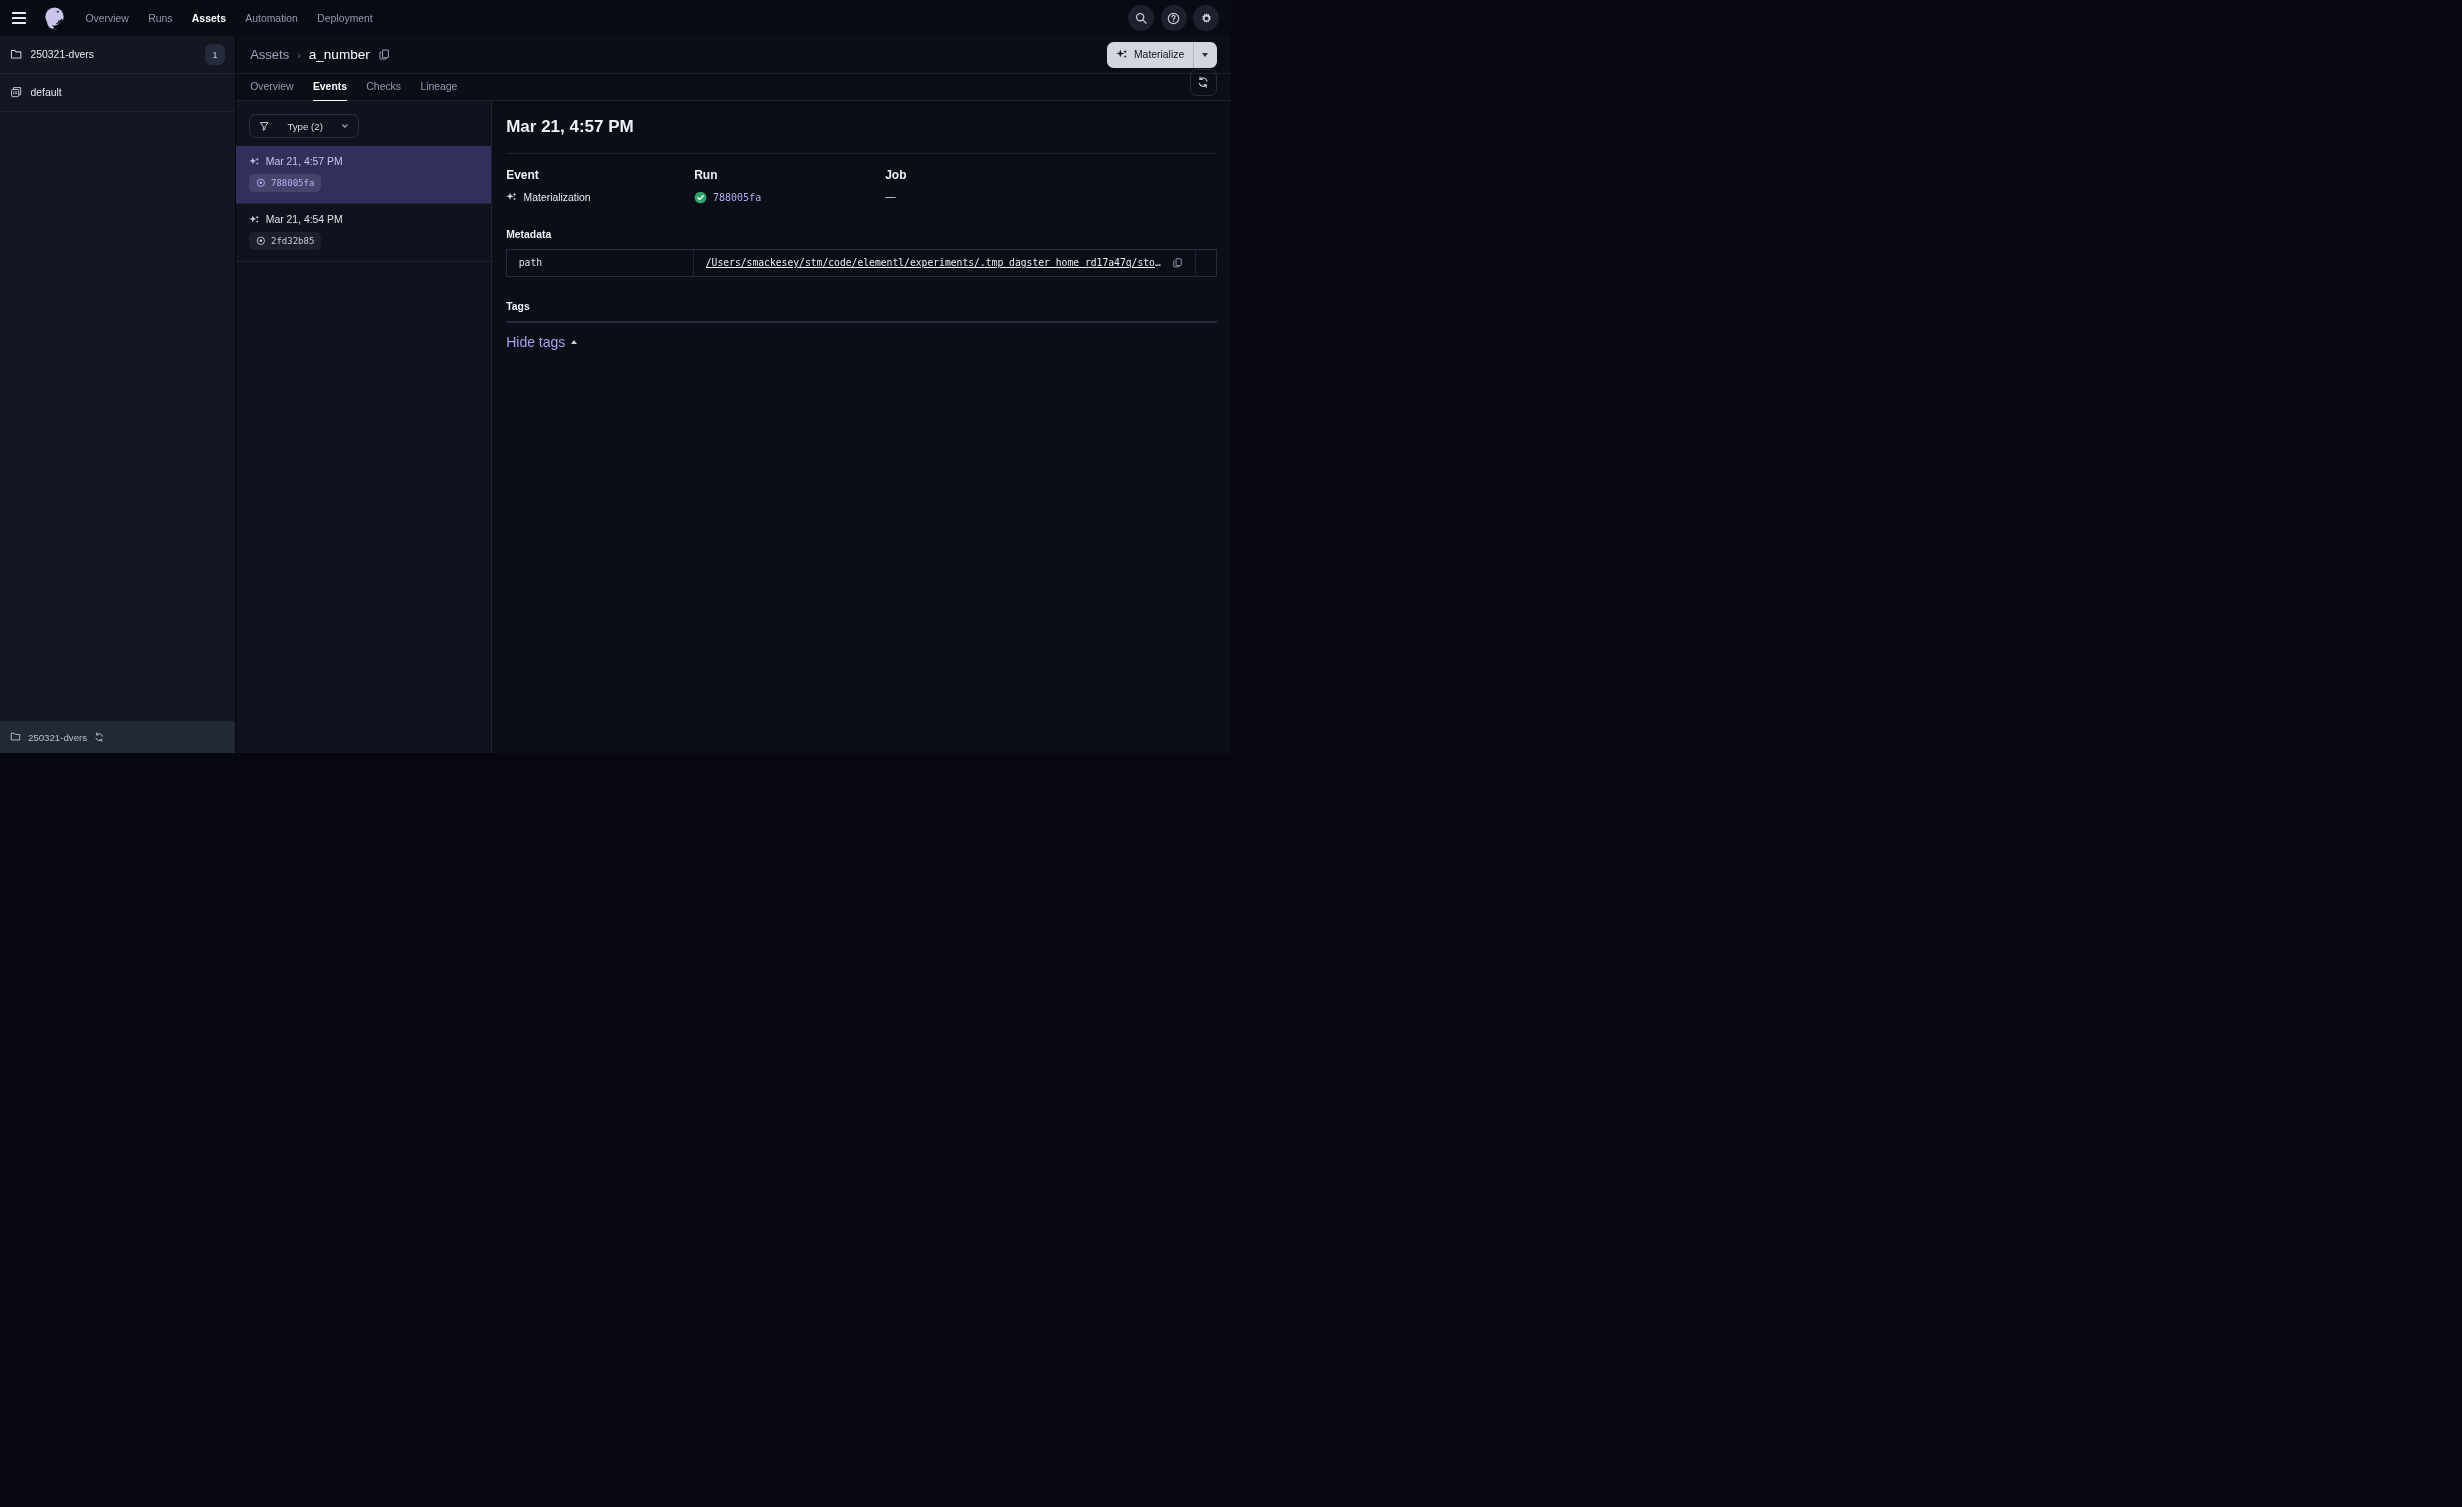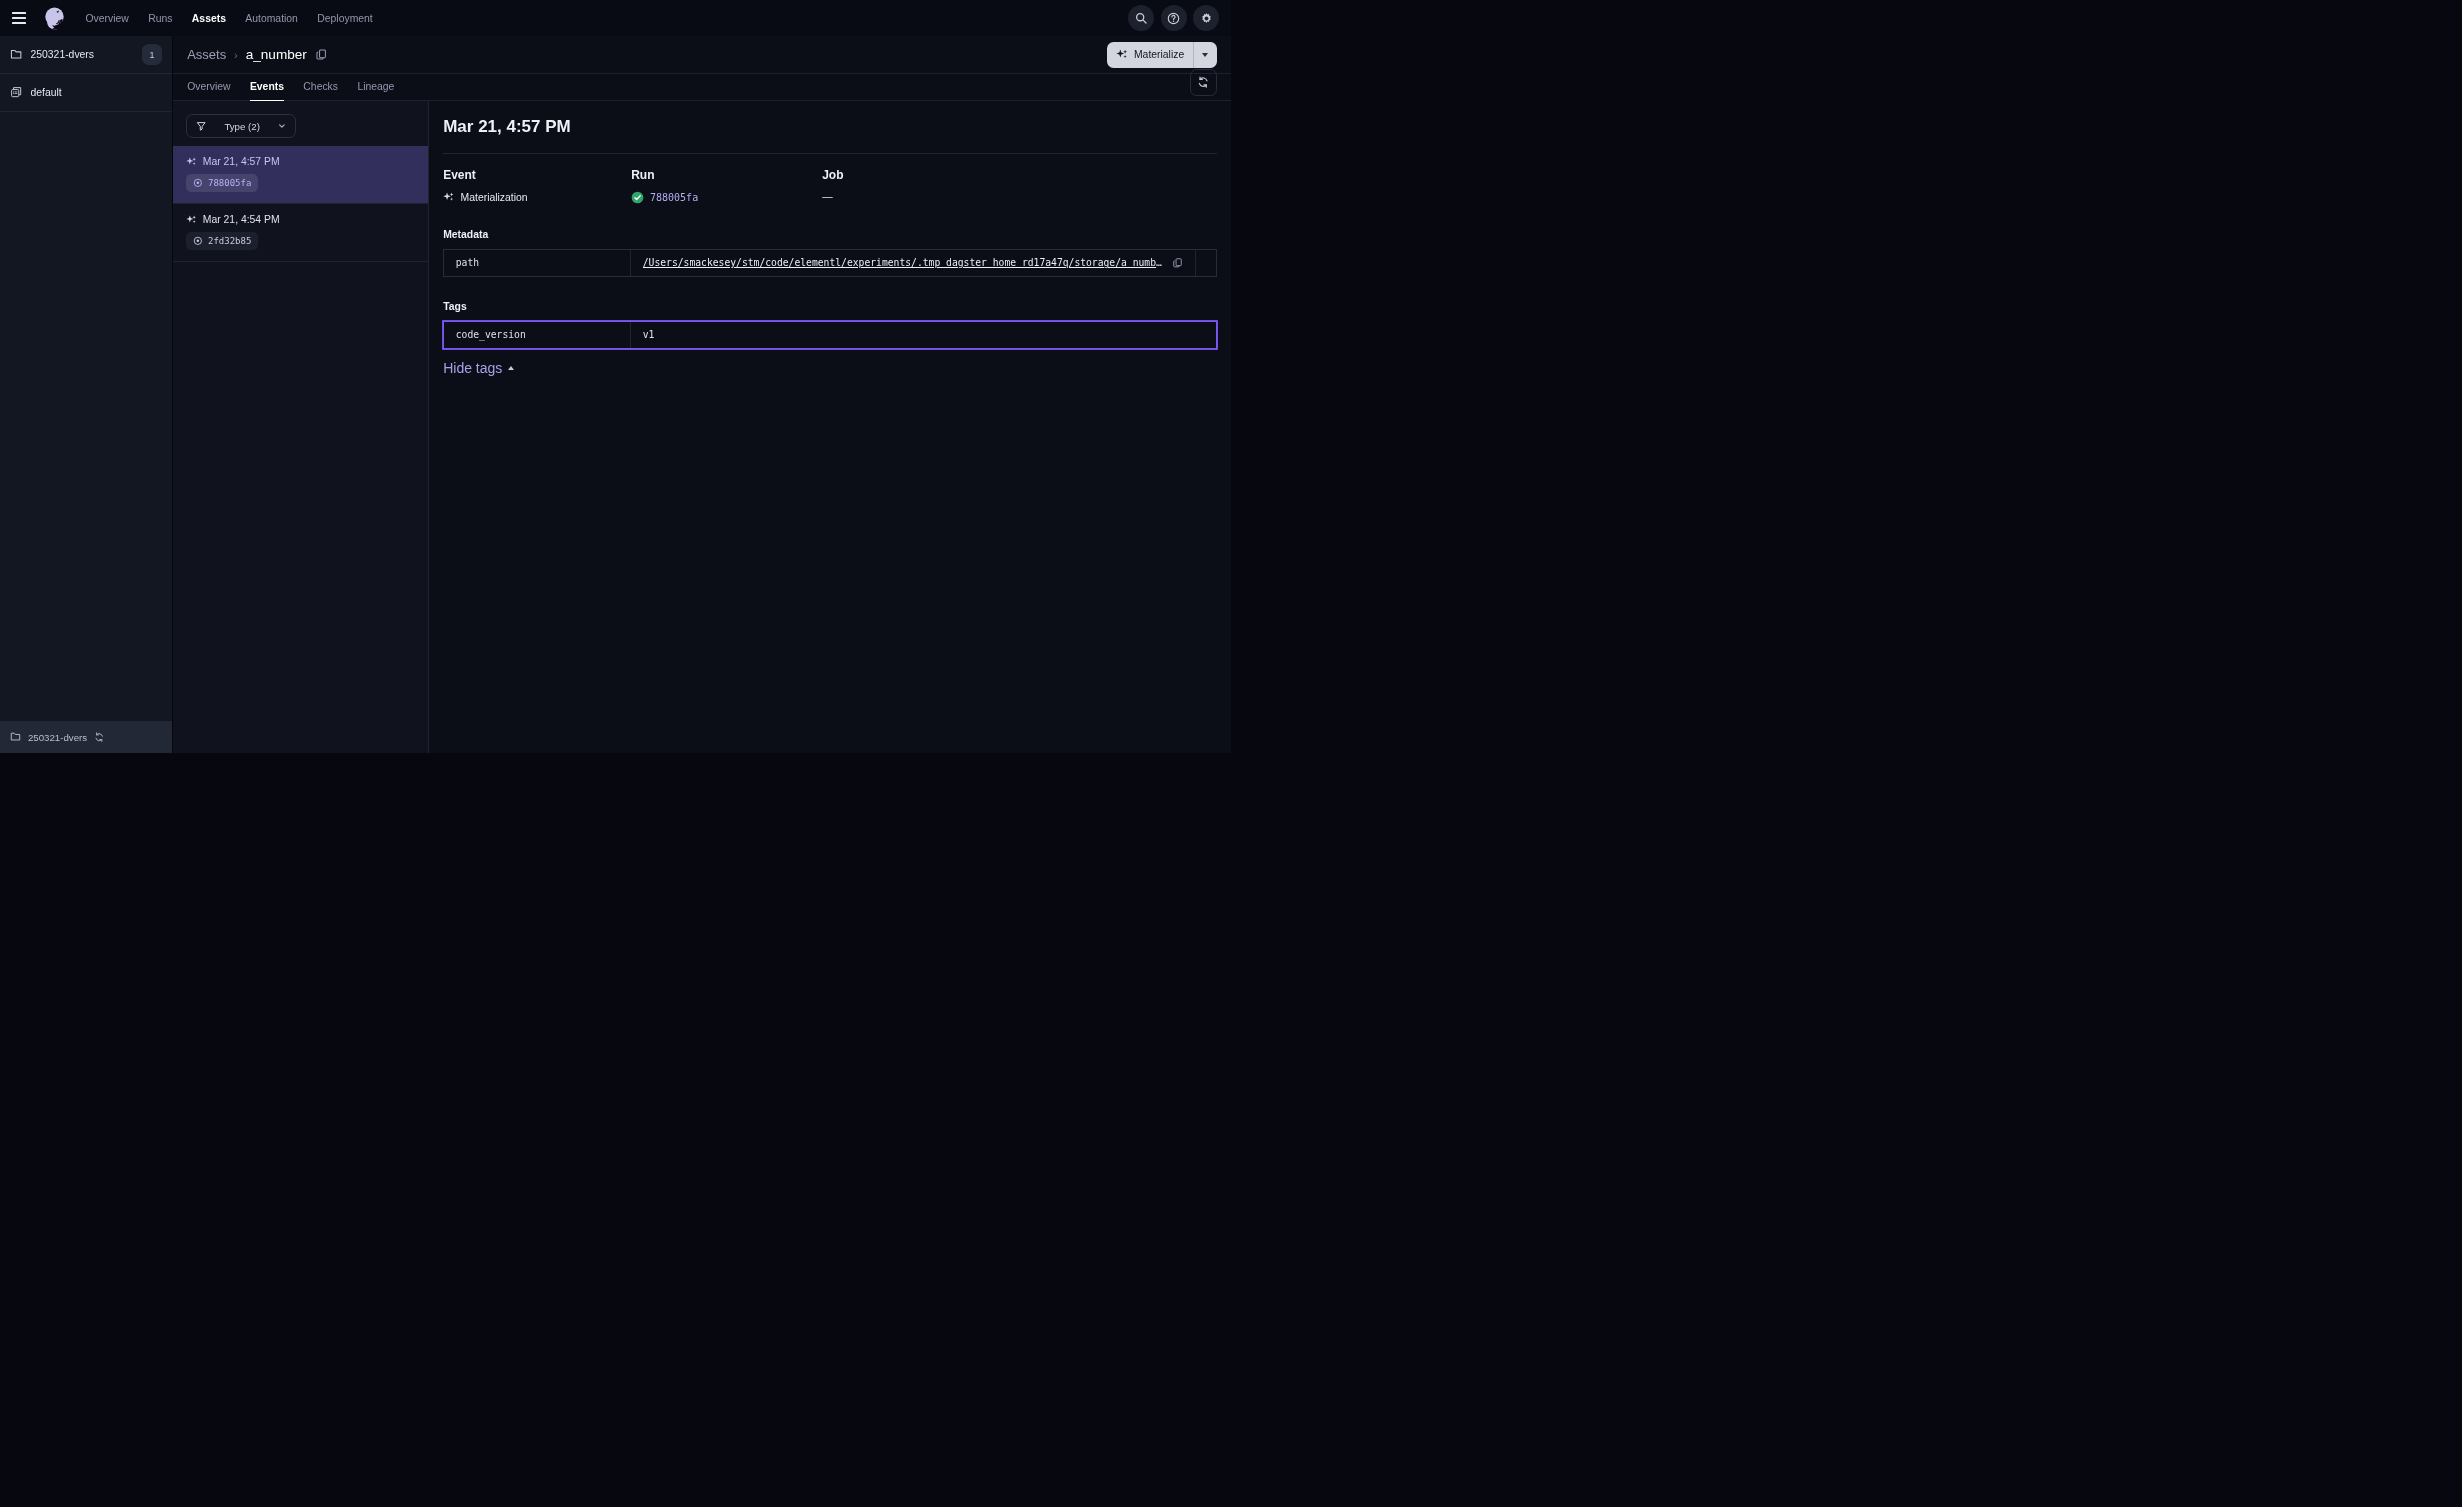--- a/index.html
+++ b/index.html
@@ -12,21 +12,21 @@
   .hamburger span { display:block; width:14.2px; height:1.9px; background:#e8eaf2; border-radius:0.6px; }
   .logo { width:27px; height:27px; margin-right:17px; }
   .nav-items { display:flex; align-items:center; gap:19.4px; }
   .nav-item { font-size:10.4px; color:#9197ab; cursor:pointer; }
   .nav-item.active { color:#ffffff; font-weight:700; }
   .topnav-spacer { flex:1; }
   .nav-iconbtn { width:26px; height:26px; border-radius:50%; background:#1d212e; display:flex; align-items:center; justify-content:center; color:#c9cdd9; margin-left:6.5px; cursor:pointer; }
 
   
   .body-row { display:flex; height:717px; }
-  .sidebar { width:173px; background:#131722; display:flex; flex-direction:column; border-right:0.6px solid #05060c; }
+  .sidebar { width:236px; background:#131722; display:flex; flex-direction:column; border-right:0.6px solid #05060c; }
   .side-item { height:38px; display:flex; align-items:center; gap:7.8px; padding:0 10.4px; border-bottom:0.6px solid #1f2433; color:#e4e7ef; font-size:10.4px; cursor:pointer; }
   .side-item .icon { color:#c7ccda; display:flex; }
   .side-count { margin-left:auto; min-width:19.4px; height:21px; border-radius:6.5px; background:#262b3b; color:#c7ccda; font-size:9px; display:flex; align-items:center; justify-content:center; padding:0 5.2px; }
   .side-footer { margin-top:auto; height:32px; background:#232837; display:flex; align-items:center; gap:6.5px; padding:0 10.4px; color:#b9bfcd; font-size:9.7px; cursor:pointer; }
 
   .main { flex:1; display:flex; flex-direction:column; background:#0b0d17; min-width:0; }
 
   
   .page-header { height:38px; display:flex; align-items:center; padding:0 14.2px; border-bottom:0.6px solid #1c2130; background:#0b0d17; }
   .crumb-root { font-size:13px; color:#9ba1b5; cursor:pointer; }
@@ -334,26 +334,20 @@
                   <path d="M5 6.5 H4.5 A1.5 1.5 0 0 0 3 8 v7.5 A1.5 1.5 0 0 0 4.5 17 H11 a1.5 1.5 0 0 0 1.5-1.5 V15"></path>
                 </svg>
               </span>
             </div>
             <div class="kv-action"></div>
           </div>
         </div>
 
         <div class="section-heading">Tags</div>
         <div class="kv-table">
-          <div class="kv-row highlighted">
-            <div class="kv-key mono">code_version</div>
-            <div class="kv-val">
-                <span class="tag-val-mono mono">v1</span>
-              </div>
-          </div>
         </div>
 
         <div class="hide-tags">
           <span>Hide tags</span>
           <span class="caret-up-tri"></span>
         </div>
       </div>
     </div>
   </div>
 </div>

